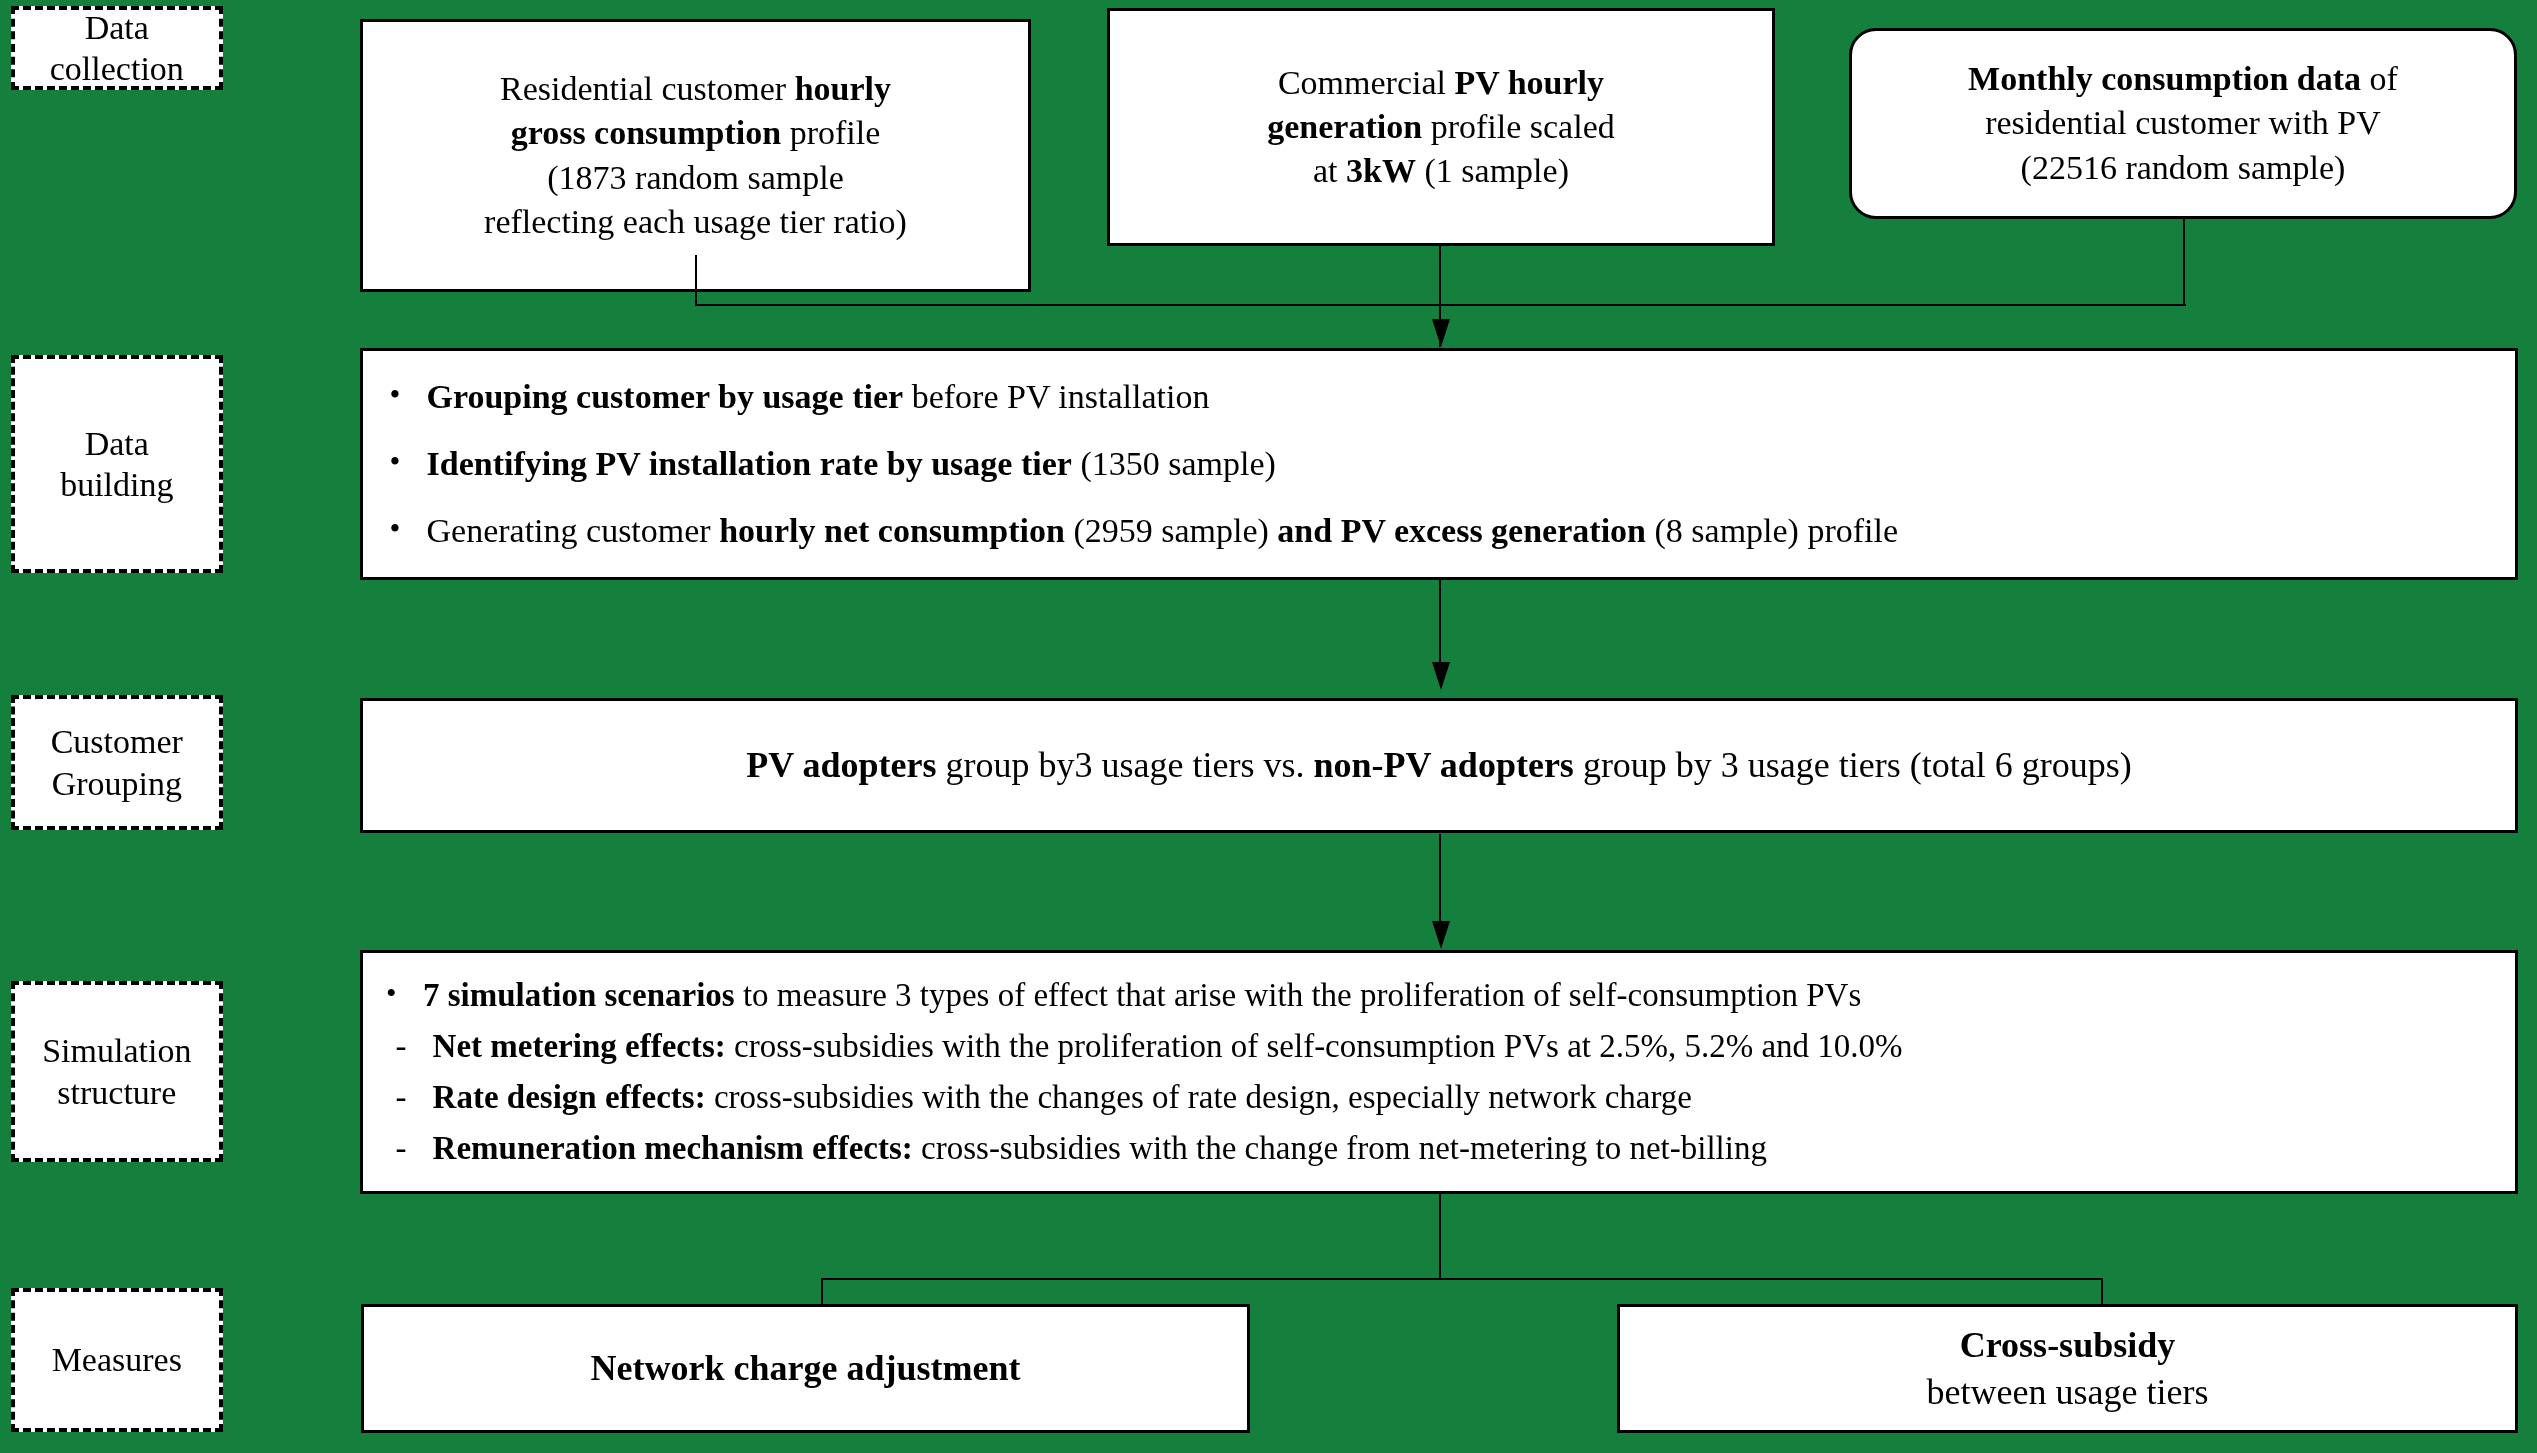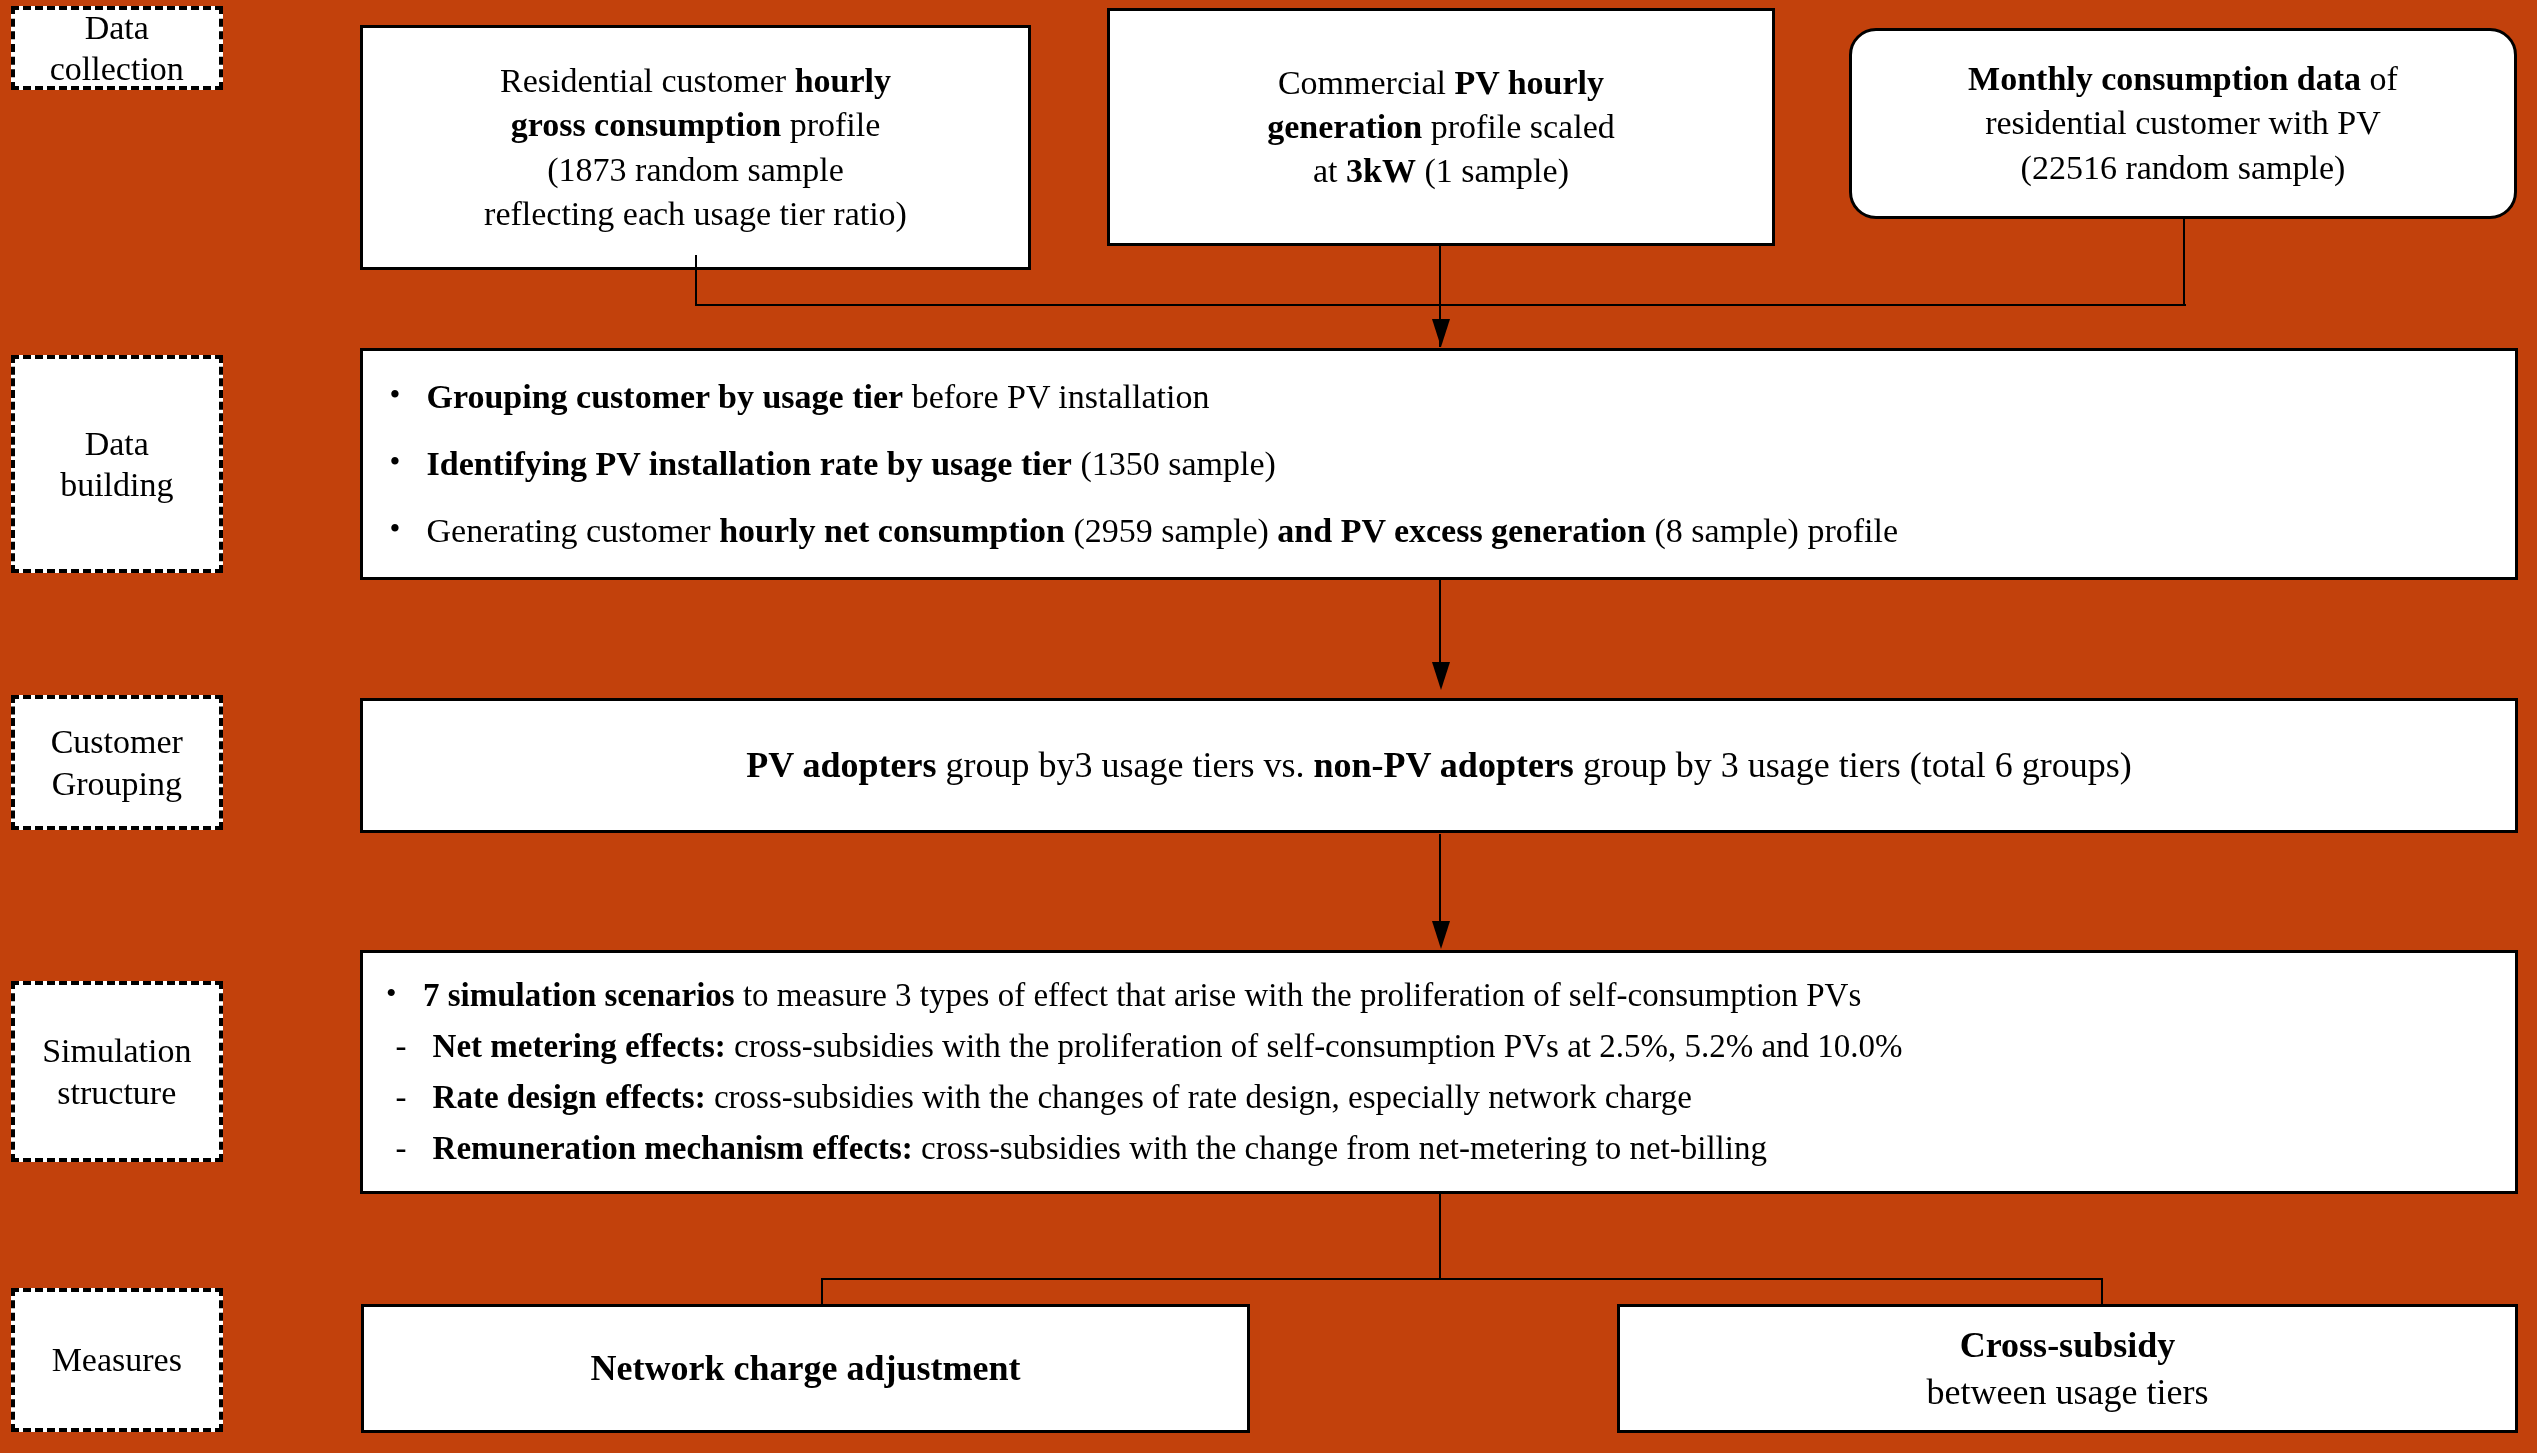--- a/index.html
+++ b/index.html
@@ -8,21 +8,21 @@
     background: #ffffff;
   }
   body {
     font-family: "Liberation Serif", "DejaVu Serif", serif;
     color: #000000;
   }
   #canvas {
     position: relative;
     width: 2538px;
     height: 1454px;
-    background: #c2410c;
+    background: #15803d;
     overflow: hidden;
   }
 
   
   .stage-label {
     position: absolute;
     border: 4.2px dashed #000000;
     box-sizing: border-box;
     display: flex;
     align-items: center;
@@ -149,21 +149,21 @@
       <span>structure</span>
     </div>
   </div>
 
   <div class="stage-label" style="left:10.8px; top:1288px; width:212px; height:144px;">
     <div>
       <span>Measures</span>
     </div>
   </div>
 
-  <div class="node centered" style="left:360px; top:25px; width:671px; height:245px;">
+  <div class="node centered" style="left:360px; top:19px; width:671px; height:273px;">
     <div class="node-text">
       <div>
         <span>Residential customer </span><b>hourly</b>
       </div>
       <div>
         <b>gross consumption</b><span> profile</span>
       </div>
       <div>(1873 random sample</div>
       <div>reflecting  each usage tier ratio)</div>
     </div>

